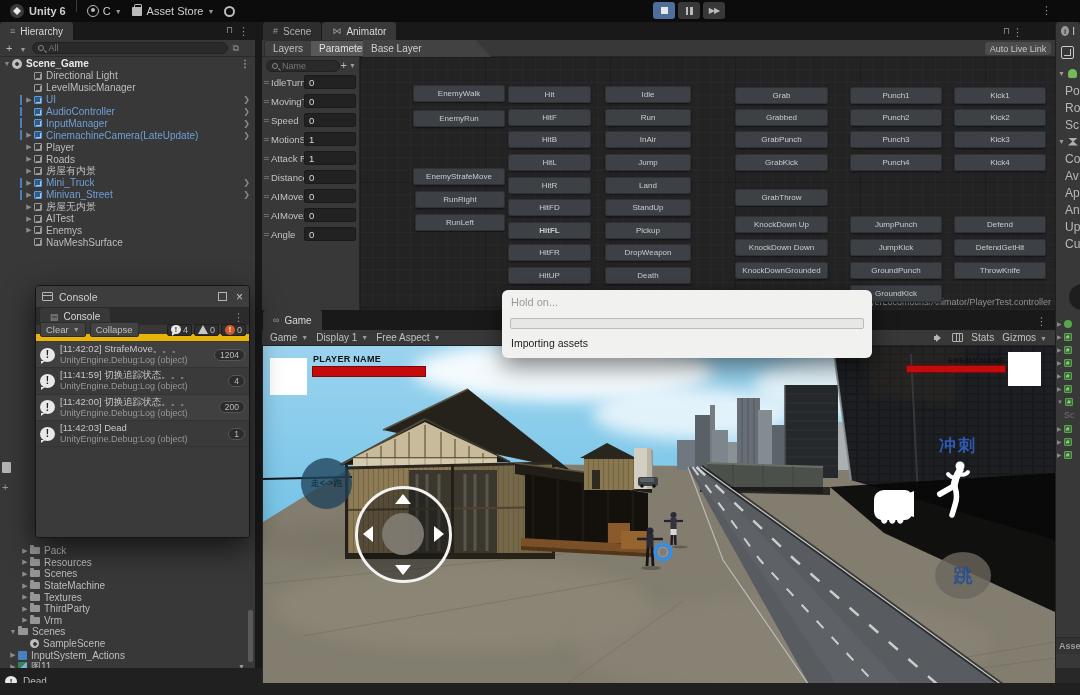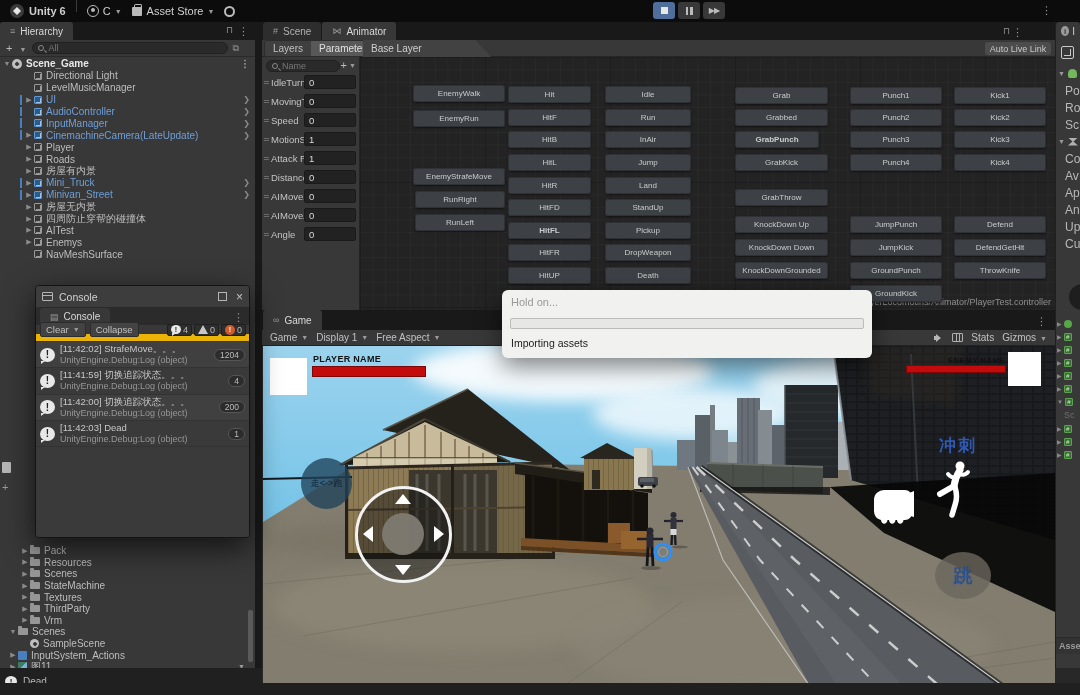--- a/index.html
+++ b/index.html
@@ -317,26 +317,20 @@
           <span class="expander">▶</span>
           <span class="icon-cube blue"></span>
           <span class="lbl">Minivan_Street</span>
           <span class="chev">❯</span>
         </div>
         <div class="hrow">
           <span style="width:24px;flex:none"></span>
           <span class="expander">▶</span>
           <span class="icon-cube"></span>
           <span class="lbl">房屋无内景</span>
-        </div>
-        <div class="hrow">
-          <span style="width:24px;flex:none"></span>
-          <span class="expander">▶</span>
-          <span class="icon-cube"></span>
-          <span class="lbl">四周防止穿帮的碰撞体</span>
         </div>
         <div class="hrow">
           <span style="width:24px;flex:none"></span>
           <span class="expander">▶</span>
           <span class="icon-cube"></span>
           <span class="lbl">AITest</span>
         </div>
         <div class="hrow">
           <span style="width:24px;flex:none"></span>
           <span class="expander">▶</span>
@@ -526,21 +520,21 @@
       <div class="node" style="left: 245px; top: 52px; width: 86px;">Run</div>
       <div class="node" style="left: 245px; top: 74px; width: 86px;">InAir</div>
       <div class="node" style="left: 245px; top: 97px; width: 86px;">Jump</div>
       <div class="node" style="left: 245px; top: 120px; width: 86px;">Land</div>
       <div class="node" style="left: 245px; top: 142px; width: 86px;">StandUp</div>
       <div class="node" style="left: 245px; top: 165px; width: 86px;">Pickup</div>
       <div class="node" style="left: 245px; top: 187px; width: 86px;">DropWeapon</div>
       <div class="node" style="left: 245px; top: 210px; width: 86px;">Death</div>
       <div class="node" style="left: 375px; top: 30px; width: 93px;">Grab</div>
       <div class="node" style="left: 375px; top: 52px; width: 93px;">Grabbed</div>
-      <div class="node" style="left: 375px; top: 74px; width: 84px; font-weight: bold;">GrabPunch</div>
+      <div class="node" style="left: 375px; top: 74px; width: 93px;">GrabPunch</div>
       <div class="node" style="left: 375px; top: 97px; width: 93px;">GrabKick</div>
       <div class="node" style="left: 375px; top: 132px; width: 93px;">GrabThrow</div>
       <div class="node" style="left: 375px; top: 159px; width: 93px;">KnockDown Up</div>
       <div class="node" style="left: 375px; top: 182px; width: 93px;">KnockDown Down</div>
       <div class="node" style="left: 375px; top: 205px; width: 93px;">KnockDownGrounded</div>
       <div class="node" style="left: 490px; top: 30px; width: 92px;">Punch1</div>
       <div class="node" style="left: 490px; top: 52px; width: 92px;">Punch2</div>
       <div class="node" style="left: 490px; top: 74px; width: 92px;">Punch3</div>
       <div class="node" style="left: 490px; top: 97px; width: 92px;">Punch4</div>
       <div class="node" style="left: 490px; top: 159px; width: 92px;">JumpPunch</div>

